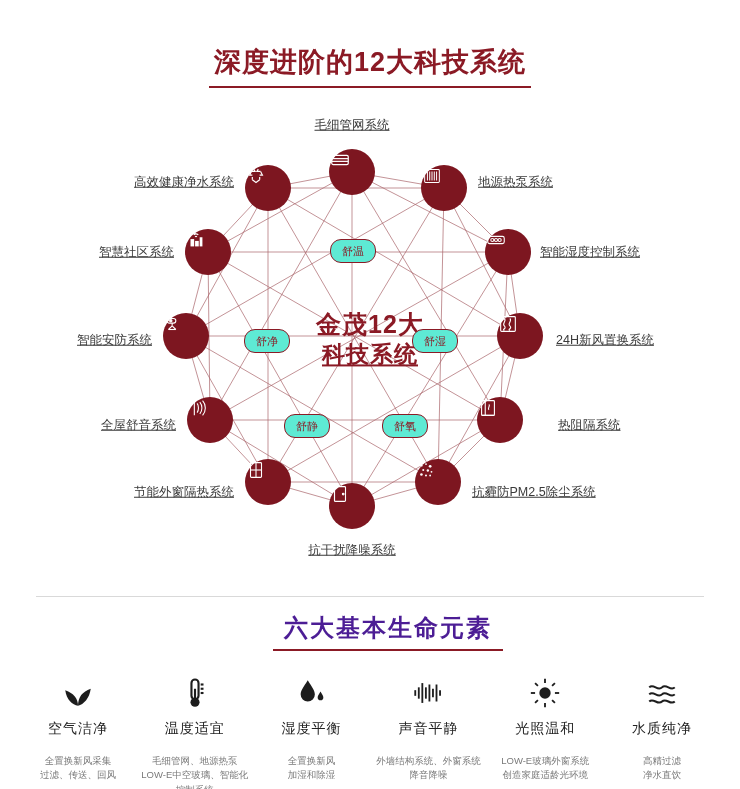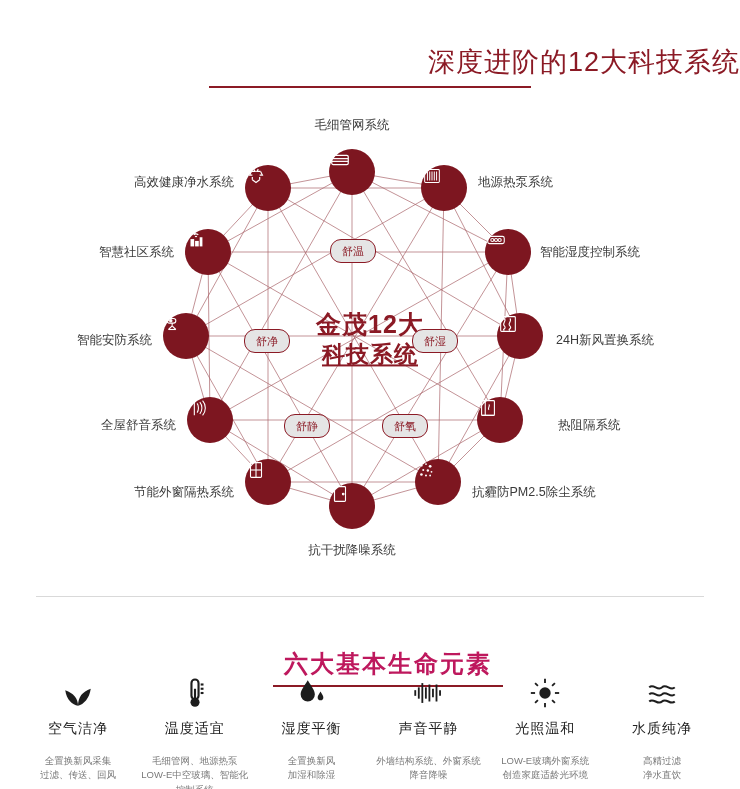--- a/index.html
+++ b/index.html
@@ -14,43 +14,43 @@
     font-family: "Liberation Sans", sans-serif;
     color: #333;
     overflow: hidden;
   }
 
   
   .main-title {
     position: absolute;
     left: 0; right: 0;
     top: 44px;
-    text-align: right;
+    text-align: center;
     font-size: 27px;
-    font-weight: normal;
+    font-weight: bold;
     letter-spacing: 1px;
     color: #8b1a25;
   }
   .main-title .underline {
     display: block;
     width: 322px;
     height: 2px;
     background: #8b1a25;
     margin: 6px auto 0 auto;
   }
 
   .section-title {
     position: absolute;
     left: 0; right: 0;
-    top: 648px;
+    top: 612px;
     text-align: center;
     font-size: 24px;
     font-weight: bold;
     letter-spacing: 2px;
-    color: #be185d;
+    color: #4c1d95;
     padding-left: 36px;
   }
   .section-title .underline {
     display: block;
     width: 230px;
     height: 2px;
     background: #8b1a25;
     margin: 5px auto 0 auto;
   }
 
@@ -84,35 +84,36 @@
   }
   .node svg { position: static; display:block; }
 
   
   .node-label {
     position: absolute;
     font-size: 12.5px;
     color: #3a3a3a;
     white-space: nowrap;
     line-height: 1;
+    text-decoration: underline;
   }
   .node-label.right { transform: translate(0, -50%); }
   .node-label.left  { transform: translate(-100%, -50%); }
   .node-label.center{ transform: translate(-50%, -50%); }
 
   
   .pill {
     position: absolute;
     width: 44px;
     height: 22px;
     margin-left: -22px;
     margin-top: -11px;
     border: 1px solid #8b1a25;
     border-radius: 11px;
-    background: #e5e5e5;
+    background: #5eead4;
     color: #8b1a25;
     font-size: 11px;
     display: flex;
     align-items: center;
     justify-content: center;
     letter-spacing: 0px;
   }
 
   
   .center-text {

